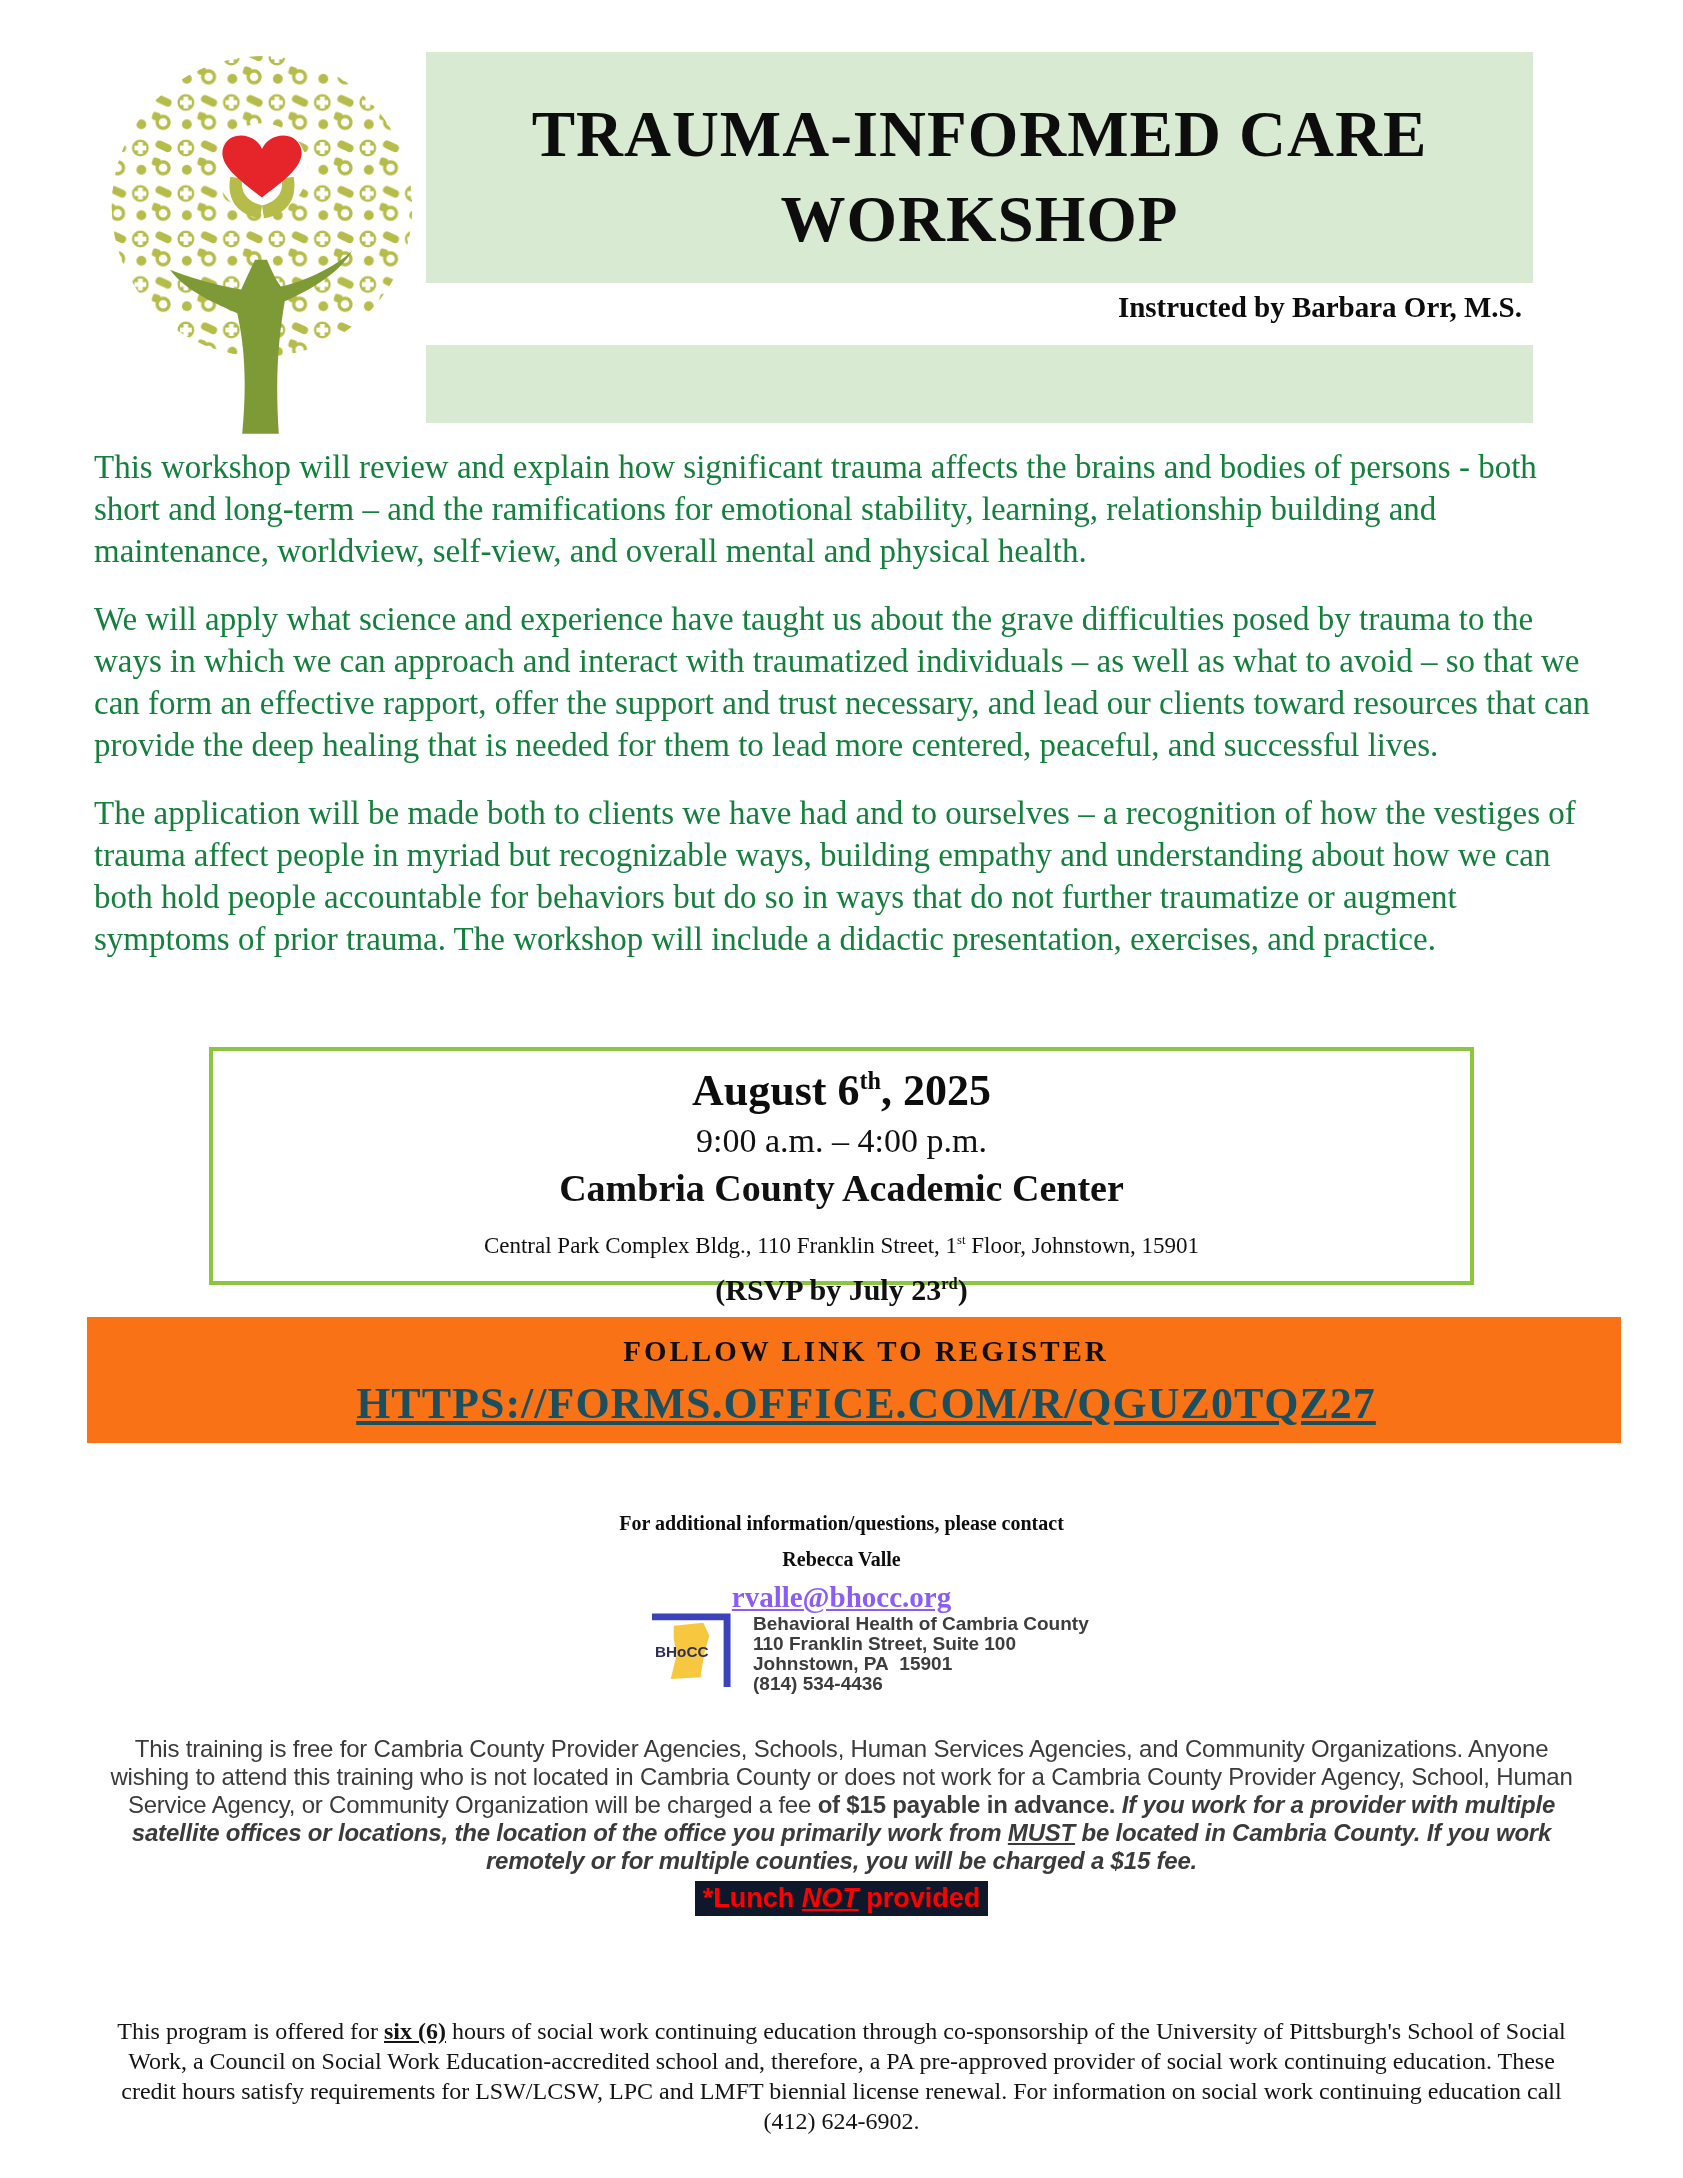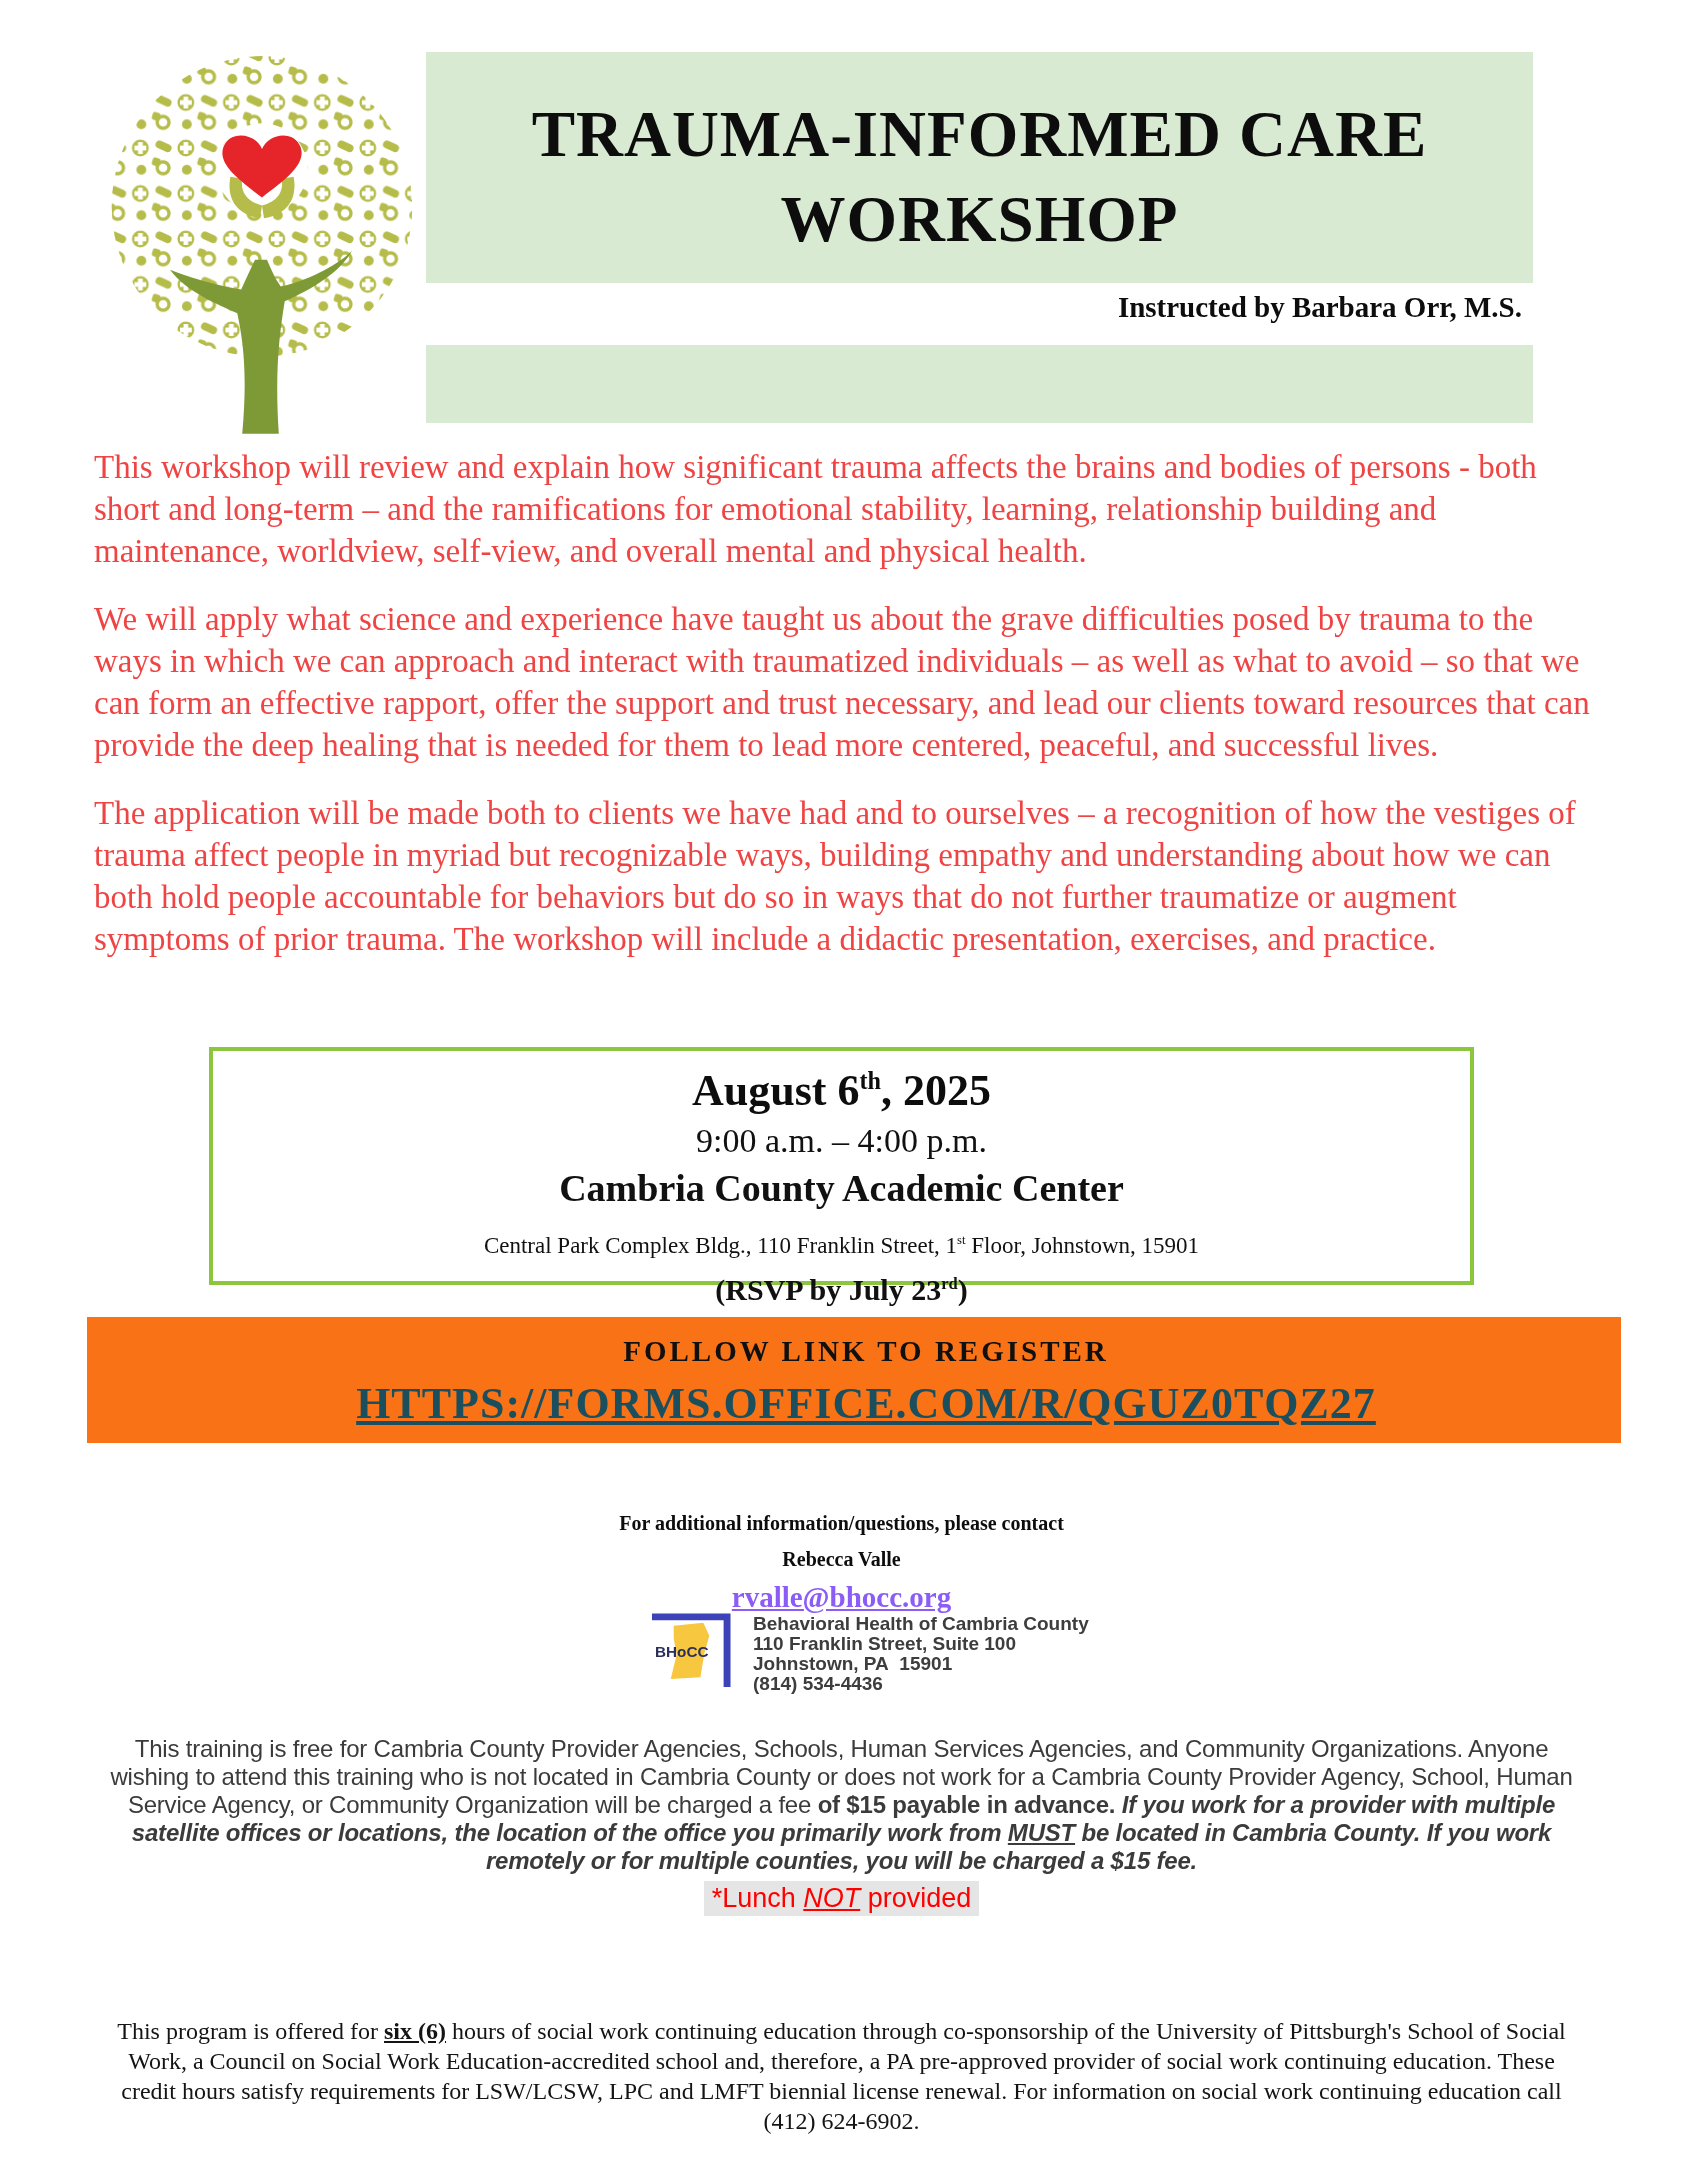--- a/index.html
+++ b/index.html
@@ -10,21 +10,21 @@
   .band{position:absolute;left:426px;width:1107px;background:#d9ead3;}
   .band1{top:52px;height:231px;text-align:center;}
   .band2{top:345px;height:78px;}
   .title{padding-top:40px;font-size:65px;font-weight:bold;line-height:85px;
          letter-spacing:1px;color:#0d0d0d;}
   .instructor{position:absolute;top:291px;right:161px;font-size:29px;font-weight:bold;color:#0d0d0d;}
   .tree{position:absolute;left:84px;top:46px;width:356px;height:388px;}
 
   
   .intro{position:absolute;left:94px;top:446px;width:1505px;}
-  .intro p{margin:0 0 26px 0;font-size:33px;line-height:42px;color:#ef4444;}
+  .intro p{margin:0 0 26px 0;font-size:33px;line-height:42px;color:#15803d;}
 
   
   .event-box{position:absolute;left:209px;top:1047px;width:1265px;box-sizing:border-box;
              border:4px solid #8cc63e;background:#ffffff;text-align:center;padding:14px 10px 22px;}
   .event-date{font-size:44px;font-weight:bold;color:#0d0d0d;}
   .event-time{font-size:34px;margin-top:6px;}
   .event-venue{font-size:38px;font-weight:bold;margin-top:6px;}
   .event-address{font-size:23px;margin-top:23px;}
 
   .rsvp{position:absolute;top:1273px;left:0;width:100%;text-align:center;
@@ -47,22 +47,22 @@
   .org{position:absolute;left:648px;top:1608px;display:flex;align-items:flex-start;}
   .org svg{width:87px;height:81px;flex:0 0 auto;}
   .org-text{margin-left:18px;font-family:"Liberation Sans", sans-serif;font-size:19px;
             font-weight:bold;line-height:20px;color:#3d3d3d;padding-top:6px;}
 
   
   .fee-notice{position:absolute;left:109px;top:1735px;width:1465px;text-align:center;
               font-family:"Liberation Sans", sans-serif;font-size:24px;line-height:28px;
               color:#3b3b3b;letter-spacing:-0.2px;}
   .lunch{position:absolute;top:1881px;left:0;width:100%;text-align:center;}
-  .lunch-inner{display:inline-block;background:#e5e5e5;color:#ff0000;
-               font-family:"Liberation Sans", sans-serif;font-weight:normal;font-size:27px;
+  .lunch-inner{display:inline-block;background:#0f172a;color:#ff0000;
+               font-family:"Liberation Sans", sans-serif;font-weight:bold;font-size:27px;
                padding:2px 8px;}
   .ce-notice{position:absolute;left:114px;top:2016px;width:1455px;text-align:center;
              font-size:24px;line-height:30px;color:#141414;}
 
   
   .b{font-weight:bold;}
   .i{font-style:italic;}
   .u{text-decoration:underline;}
   .sup{vertical-align:super;font-size:55%;}
 </style>

